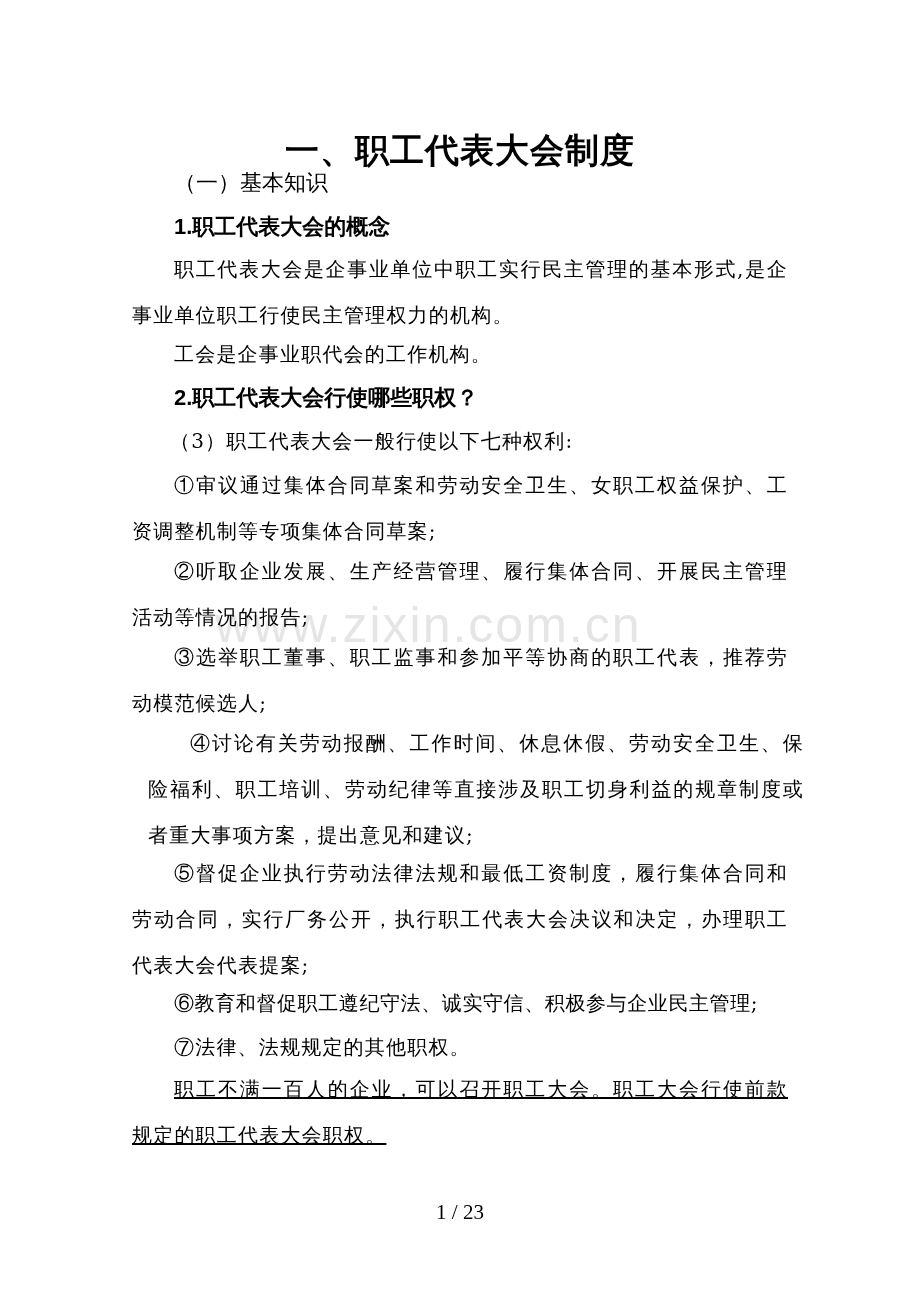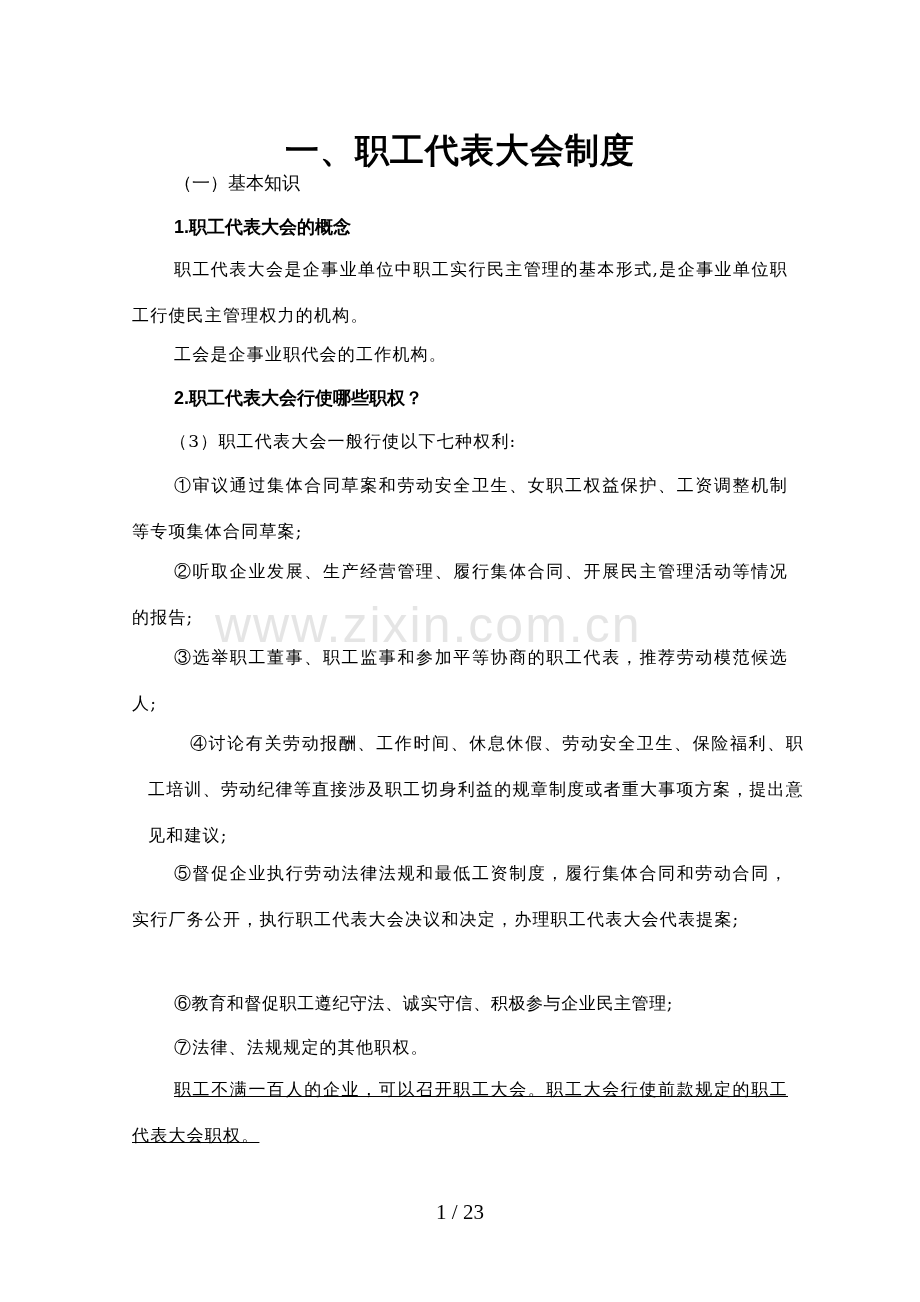--- a/index.html
+++ b/index.html
@@ -6,27 +6,27 @@
     body { width: 920px; height: 1302px; position: relative; overflow: hidden; color: #000; }
     .page { position: absolute; left: 0; top: 0; width: 920px; height: 1302px; background: #fff; }
     .title {
       position: absolute; left: 0; width: 920px; top: 108px; text-align: center;
       font-family: "Liberation Sans", "DejaVu Sans", sans-serif; font-weight: bold;
       font-size: 34px; letter-spacing: 1px; line-height: 52px; margin-top: 16px;
     }
     .heading {
       position: absolute; left: 174px;
       font-family: "Liberation Sans", "DejaVu Sans", sans-serif;
-      font-size: 18px; line-height: 28px; white-space: nowrap;
+      font-size: 22px; line-height: 28px; white-space: nowrap;
     }
     .heading.bold { font-weight: bold; }
     .para {
       position: absolute; left: 132px; width: 656px;
       font-family: "DejaVu Serif", "Liberation Serif", serif;
-      font-size: 17px; line-height: 46px; text-align: justify;
+      font-size: 20px; line-height: 46px; text-align: justify;
       text-align-last: left; letter-spacing: 1.2px;
       text-indent: 42px;
     }
     .watermark {
       position: absolute; left: 215px; top: 596px;
       font-family: "Liberation Sans", "DejaVu Sans", sans-serif;
       font-size: 50px; color: rgba(180,180,180,0.35); letter-spacing: 2px;
       white-space: nowrap; pointer-events: none; z-index: 0;
     }
     .content { position: relative; z-index: 1; }

